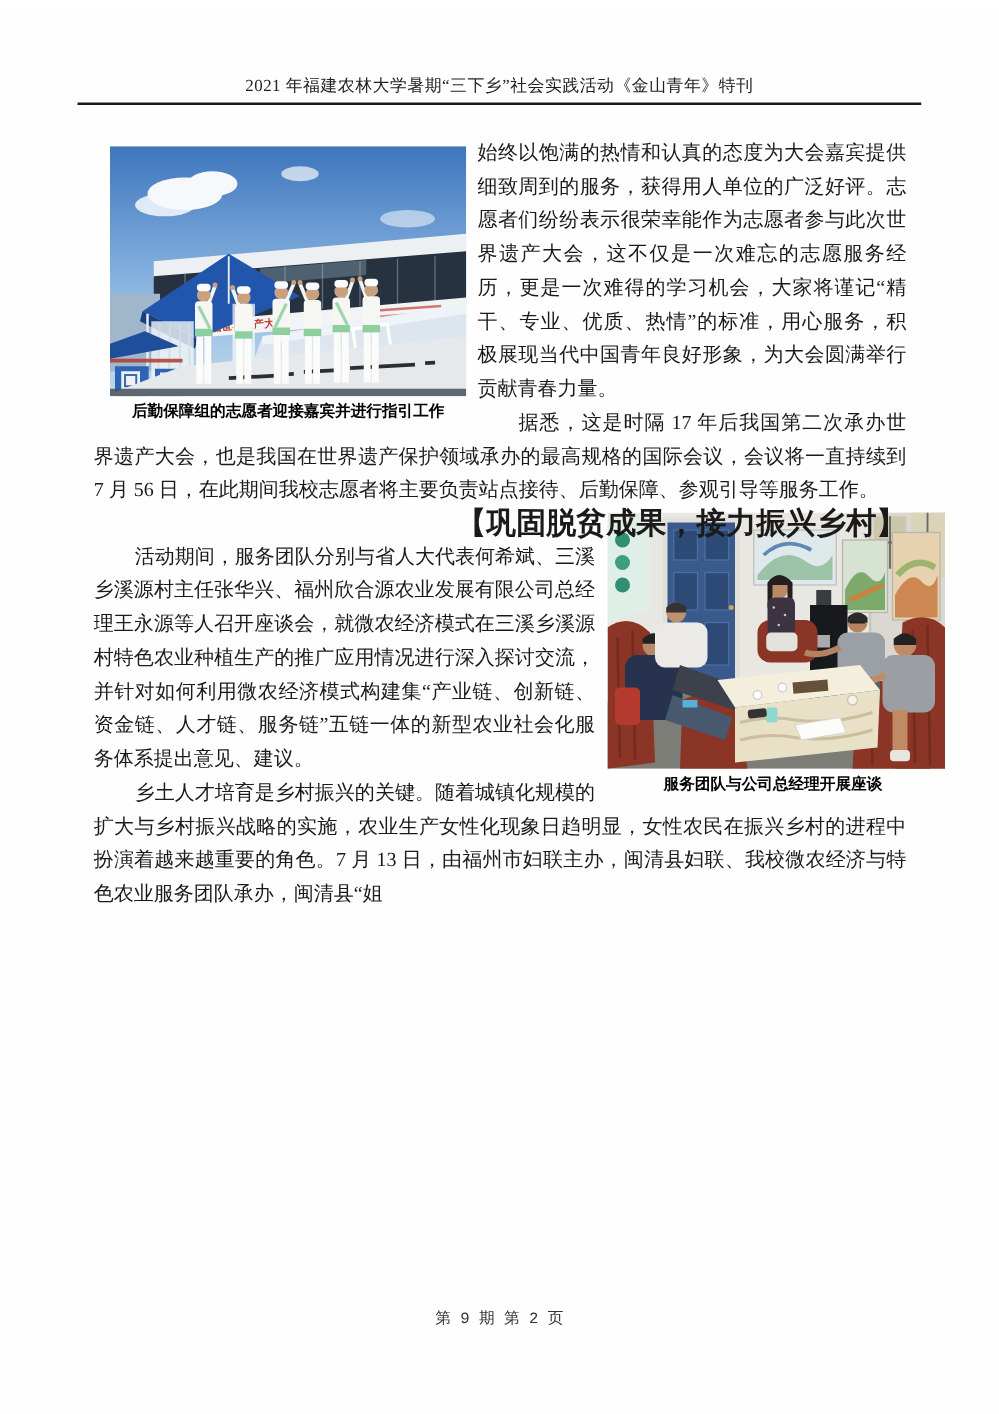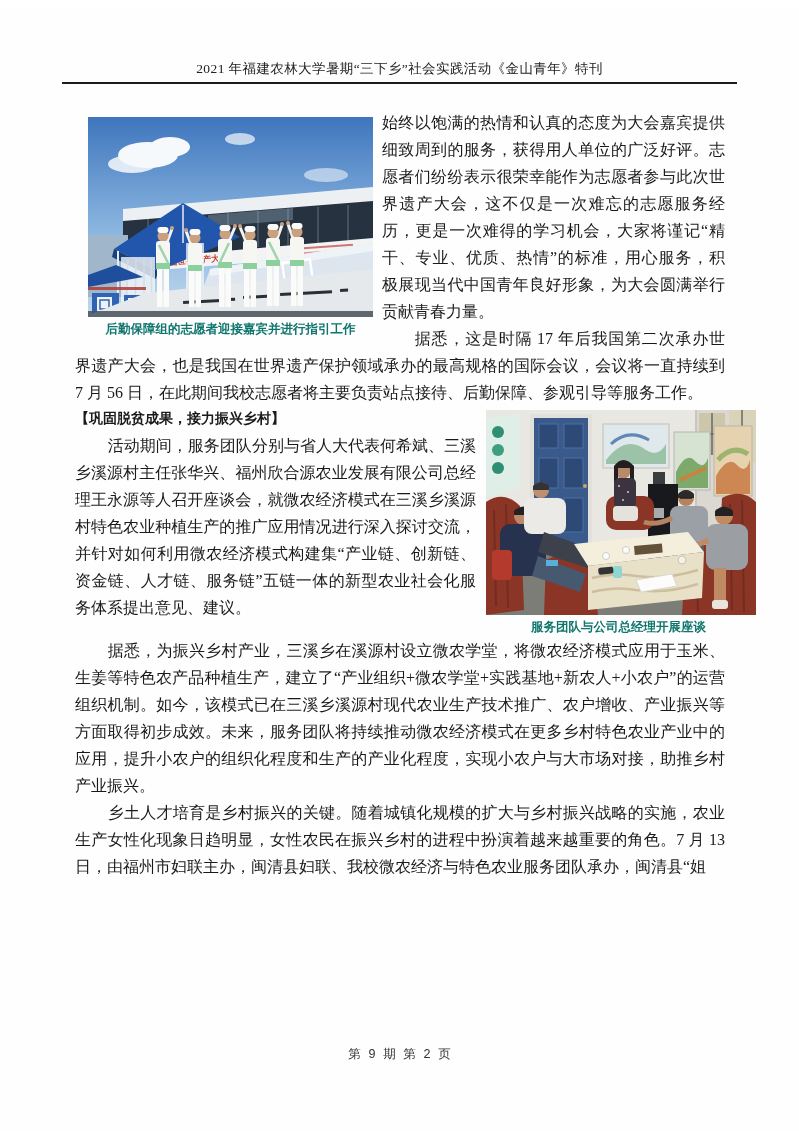--- a/index.html
+++ b/index.html
@@ -9,23 +9,23 @@
         font-size:13.5px;letter-spacing:.4px;color:#222;}
   .header-rule{position:absolute;top:74px;left:62px;right:62px;height:0;
         border-top:2.5px solid #1c1c1c;}
   .content{position:absolute;left:75px;top:101px;width:650px;
         font-size:16px;line-height:27px;text-align:justify;}
   .content p{margin:0;}
   .ind{text-indent:2.05em;}
   .fig1{float:left;width:285px;margin:8px 9px 2px 13px;}
   .fig2{float:right;width:232px;margin:-22px 7px 2px 10px;}
   .photo-caption{margin-top:5px;text-align:center;font-weight:bold;font-size:12.5px;
-        line-height:15px;color:#0f766e;
+        line-height:15px;color:#000000;
         font-family:"Liberation Sans","DejaVu Sans",sans-serif;}
-  .sec-head{margin:36px 0 0 0;font-size:14px;line-height:26px;font-weight:bold;text-align:left;text-indent:0;}
+  .sec-head{margin:36px 0 0 0;font-size:24px;line-height:26px;font-weight:bold;text-align:right;text-indent:0;}
   .sec-title{margin:8px 0 0 0;font-size:20px;line-height:28px;font-weight:bold;text-align:center;text-indent:0;}
   .after-title{margin-top:12px !important;}
   .clear-para{clear:both;margin-top:4px !important;}
   .footer-text{position:absolute;top:1038px;left:0;right:0;text-align:center;
         font-size:12.5px;color:#333;font-family:Liberation Mono, monospace;}
   svg{display:block;}
 </style>
 </head>
 <body>
 
@@ -302,20 +302,19 @@
           <circle cx="140" cy="140" r="3.5" fill="#fdfdfd" stroke="#ccc"></circle>
           <rect x="127" y="156" width="9" height="12" rx="2" fill="#8fd8d2"></rect>
           <polygon points="150,170 186,164 191,176 155,182" fill="#fcfcfa" stroke="#d8d8d2"></polygon>
           <rect x="112" y="158" width="15" height="7" rx="2" fill="#333" transform="rotate(-6 112 158)"></rect>
           <circle cx="196" cy="150" r="4" fill="#f5f2ea" stroke="#c9c2b0"></circle>
         </g>
       </svg>
       <span class="photo-caption" style="display:block;">服务团队与公司总经理开展座谈</span>
     </span><span>活动期间，服务团队分别与省人大代表何希斌、三溪乡溪源村主任张华兴、福州欣合源农业发展有限公司总经理王永源等人召开座谈会，就微农经济模式在三溪乡溪源村特色农业种植生产的推广应用情况进行深入探讨交流，并针对如何利用微农经济模式构建集“产业链、创新链、资金链、人才链、服务链”五链一体的新型农业社会化服务体系提出意见、建议。</span></p>
 
-    <p class="ind clear-para">据悉，为振兴乡村产业，三溪乡在溪源村设立微农学堂，将微农经济模式应用于玉米、生姜等特色农产品种植生产，建立了“产业组织+微农学堂+实践基地+新农人+小农户”的运营组织机制。如今，该模式已在三溪乡溪源村现代农业生产技术推广、农户增收、产业振兴等方面取得初步成效。未来，服务团队将持续推动微农经济模式在更多乡村特色农业产业中的应用，提升小农户的组织化程度和生产的产业化程度，实现小农户与大市场对接，助推乡村产业振兴。</p>
     <p class="ind">乡土人才培育是乡村振兴的关键。随着城镇化规模的扩大与乡村振兴战略的实施，农业生产女性化现象日趋明显，女性农民在振兴乡村的进程中扮演着越来越重要的角色。7 月 13 日，由福州市妇联主办，闽清县妇联、我校微农经济与特色农业服务团队承办，闽清县“姐</p>
 
   </div>
 
   <div class="footer-text">第 9 期 第 2 页</div>
 
 </div>
 
 </body></html>

